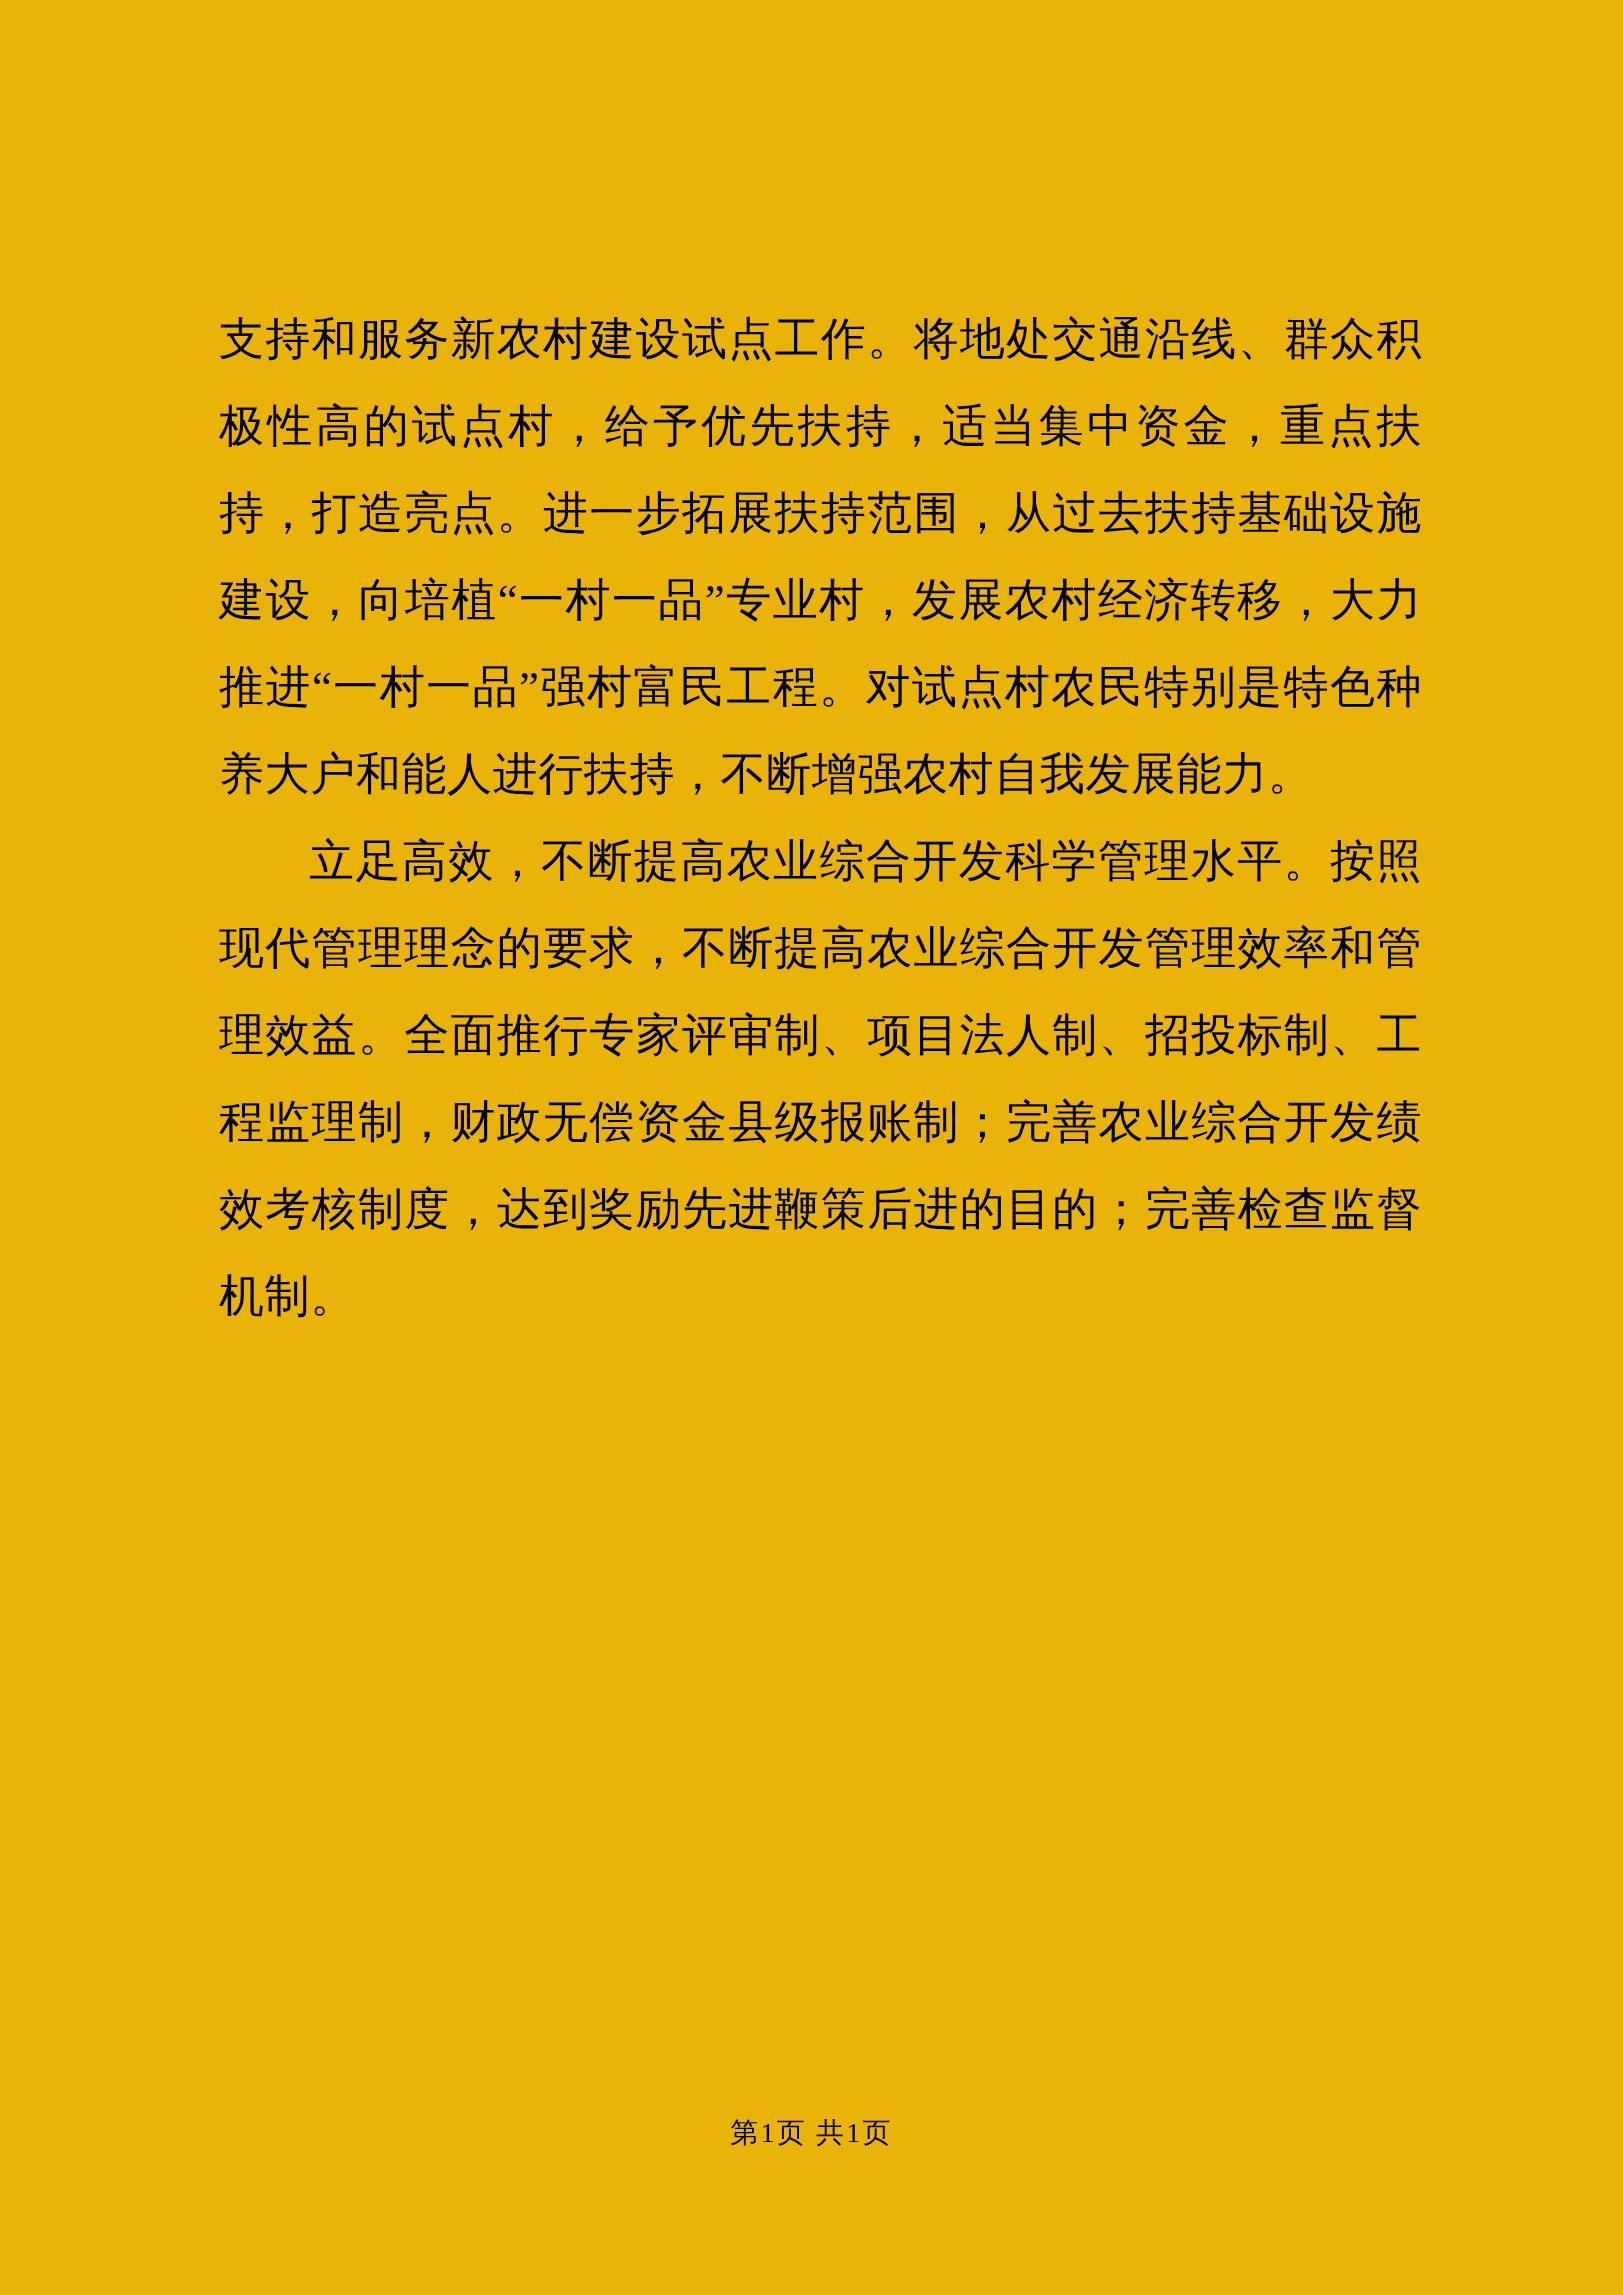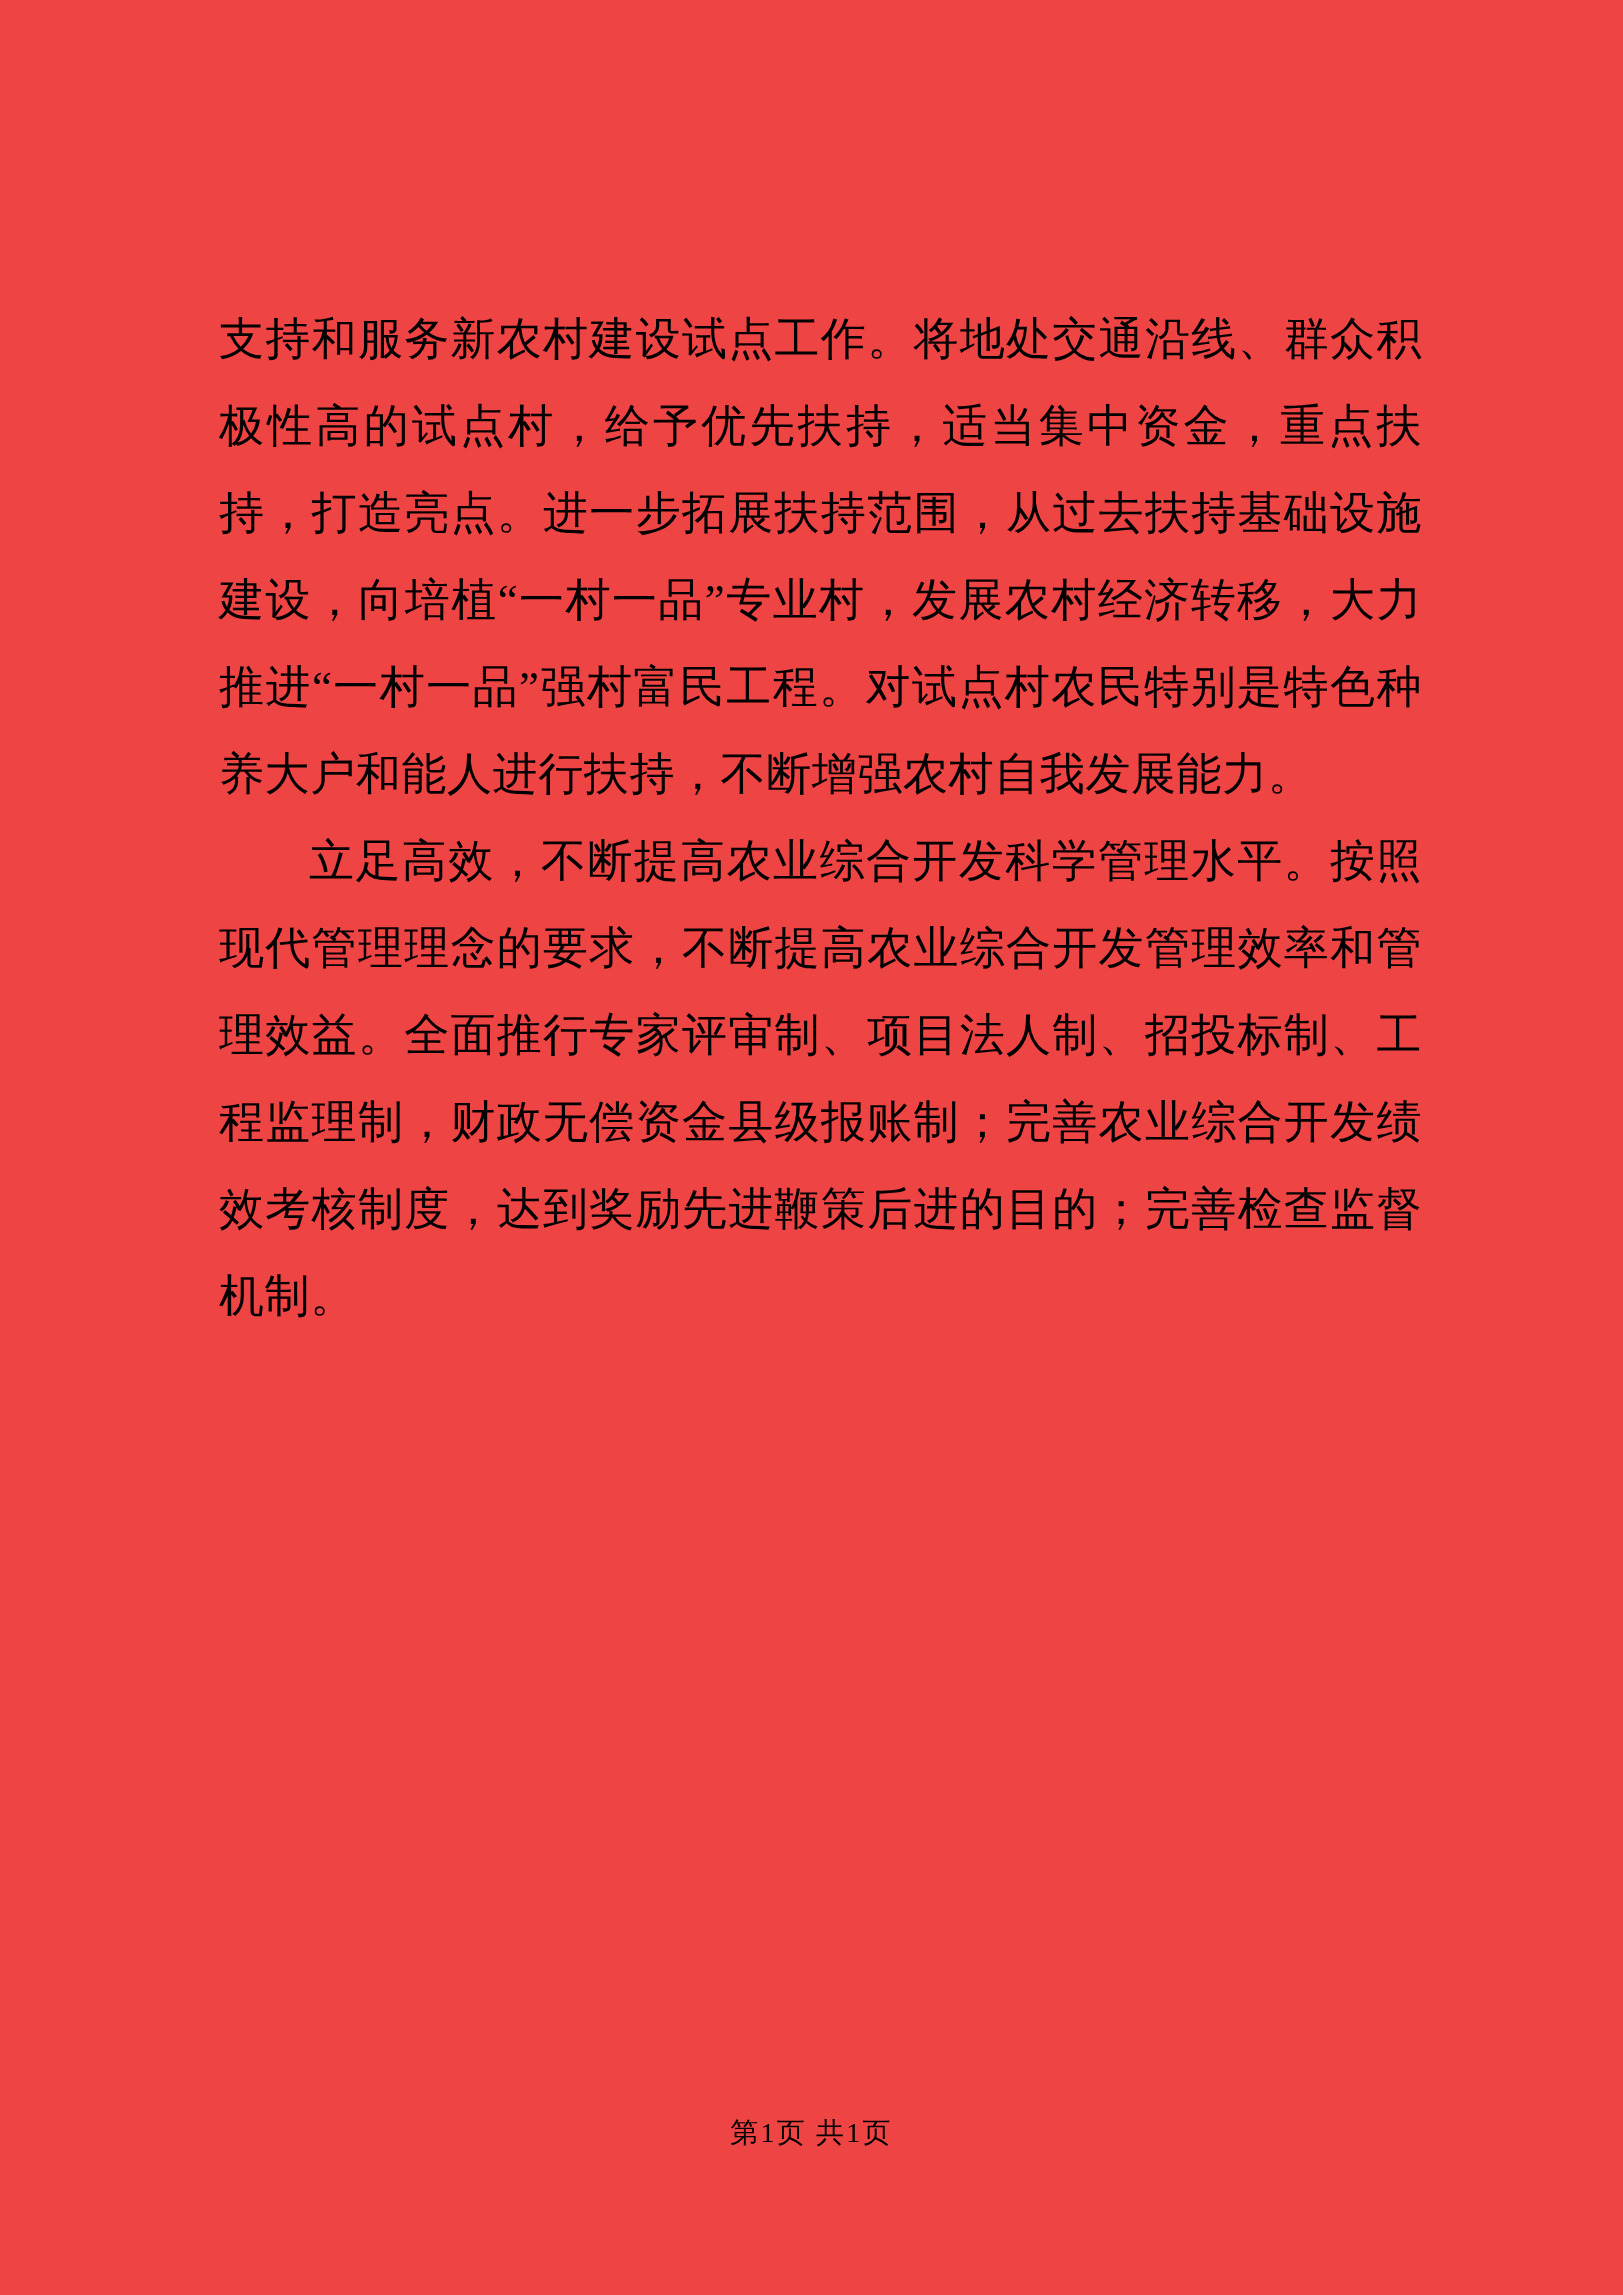--- a/index.html
+++ b/index.html
@@ -13,21 +13,21 @@
     position: relative;
     font-family: "Liberation Serif", "DejaVu Serif", serif;
     color: #000000;
   }
   .page {
     position: absolute;
     top: 0;
     left: 0;
     width: 1623px;
     height: 2295px;
-    background: #ef4444;
+    background: #eab308;
     box-sizing: border-box;
     padding: 296px 201px 0 219px;
   }
   .body-text p {
     margin: 0;
     padding: 0;
     font-size: 45px;
     line-height: 87px;
     text-align: justify;
     text-justify: inter-ideograph;

